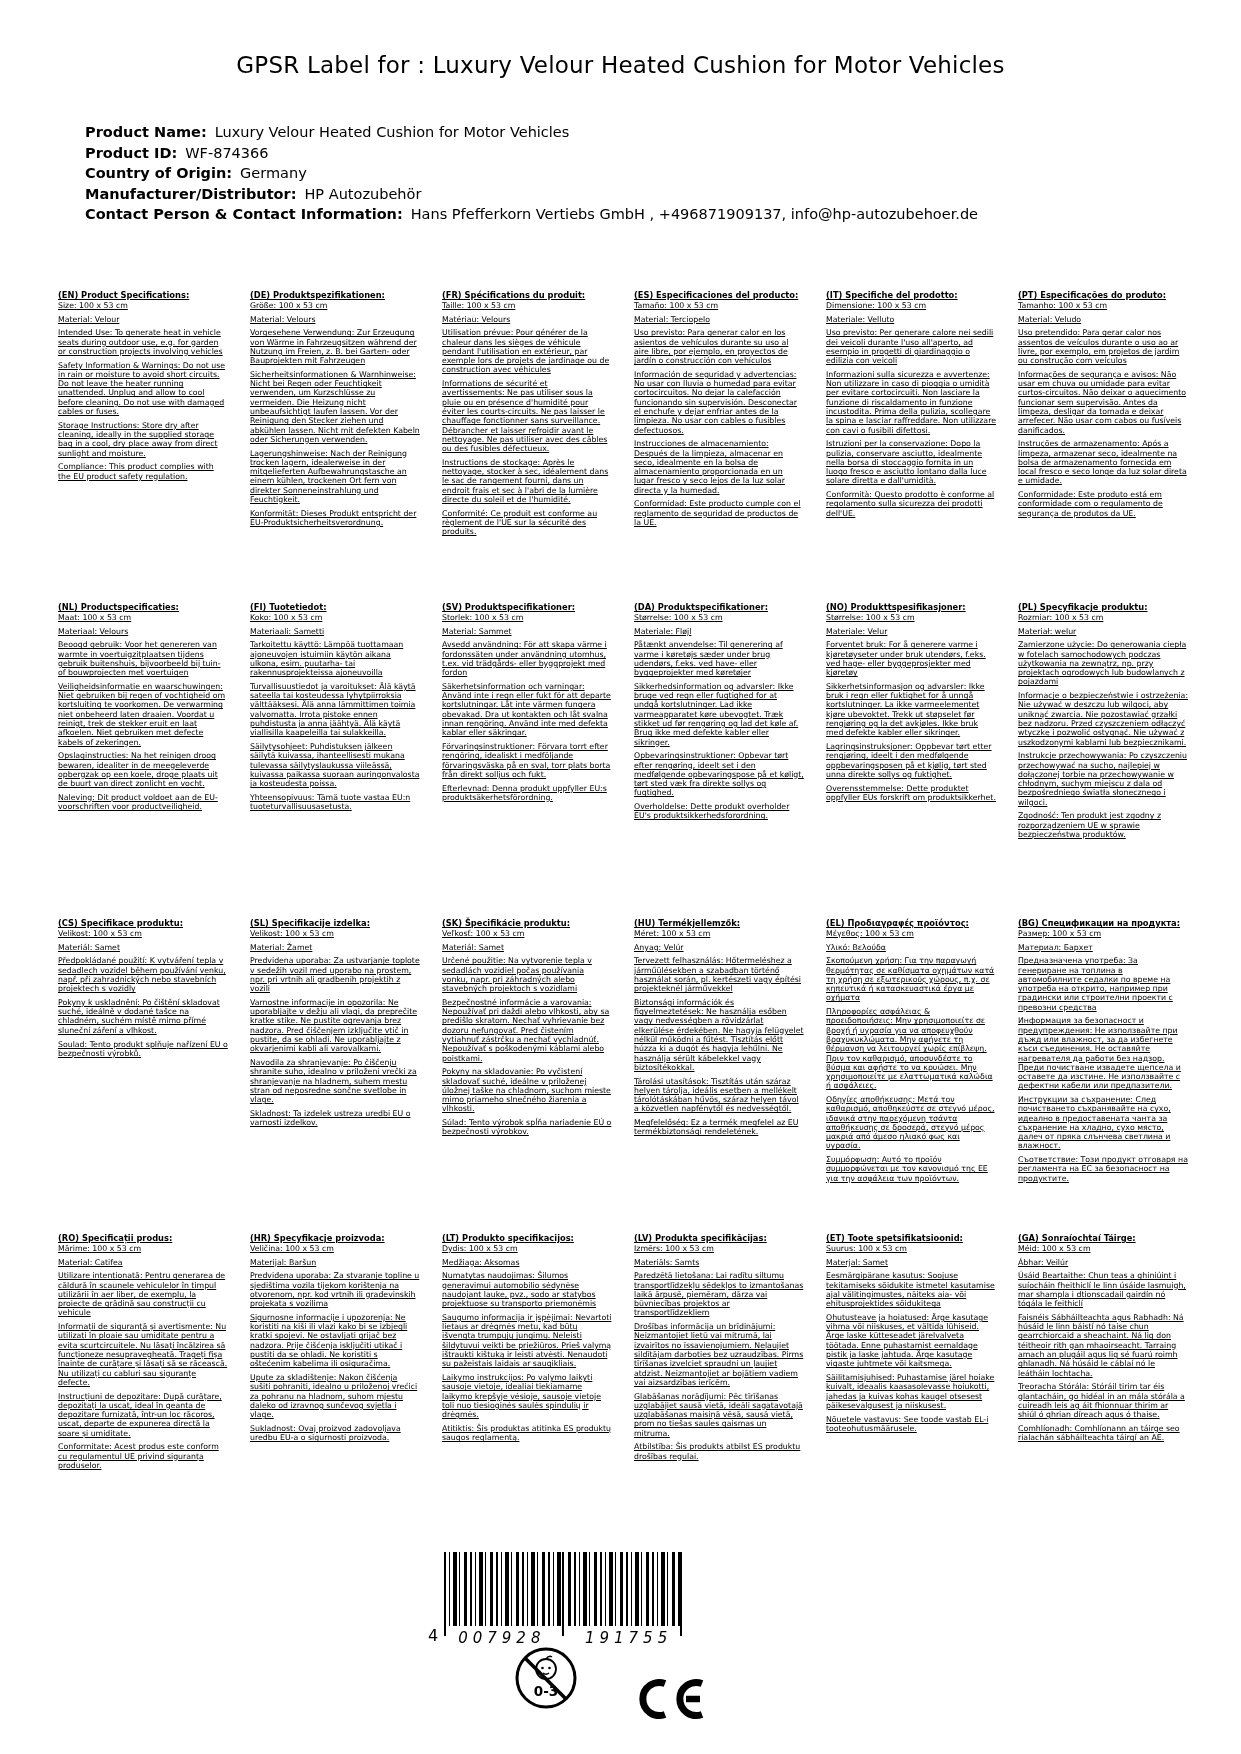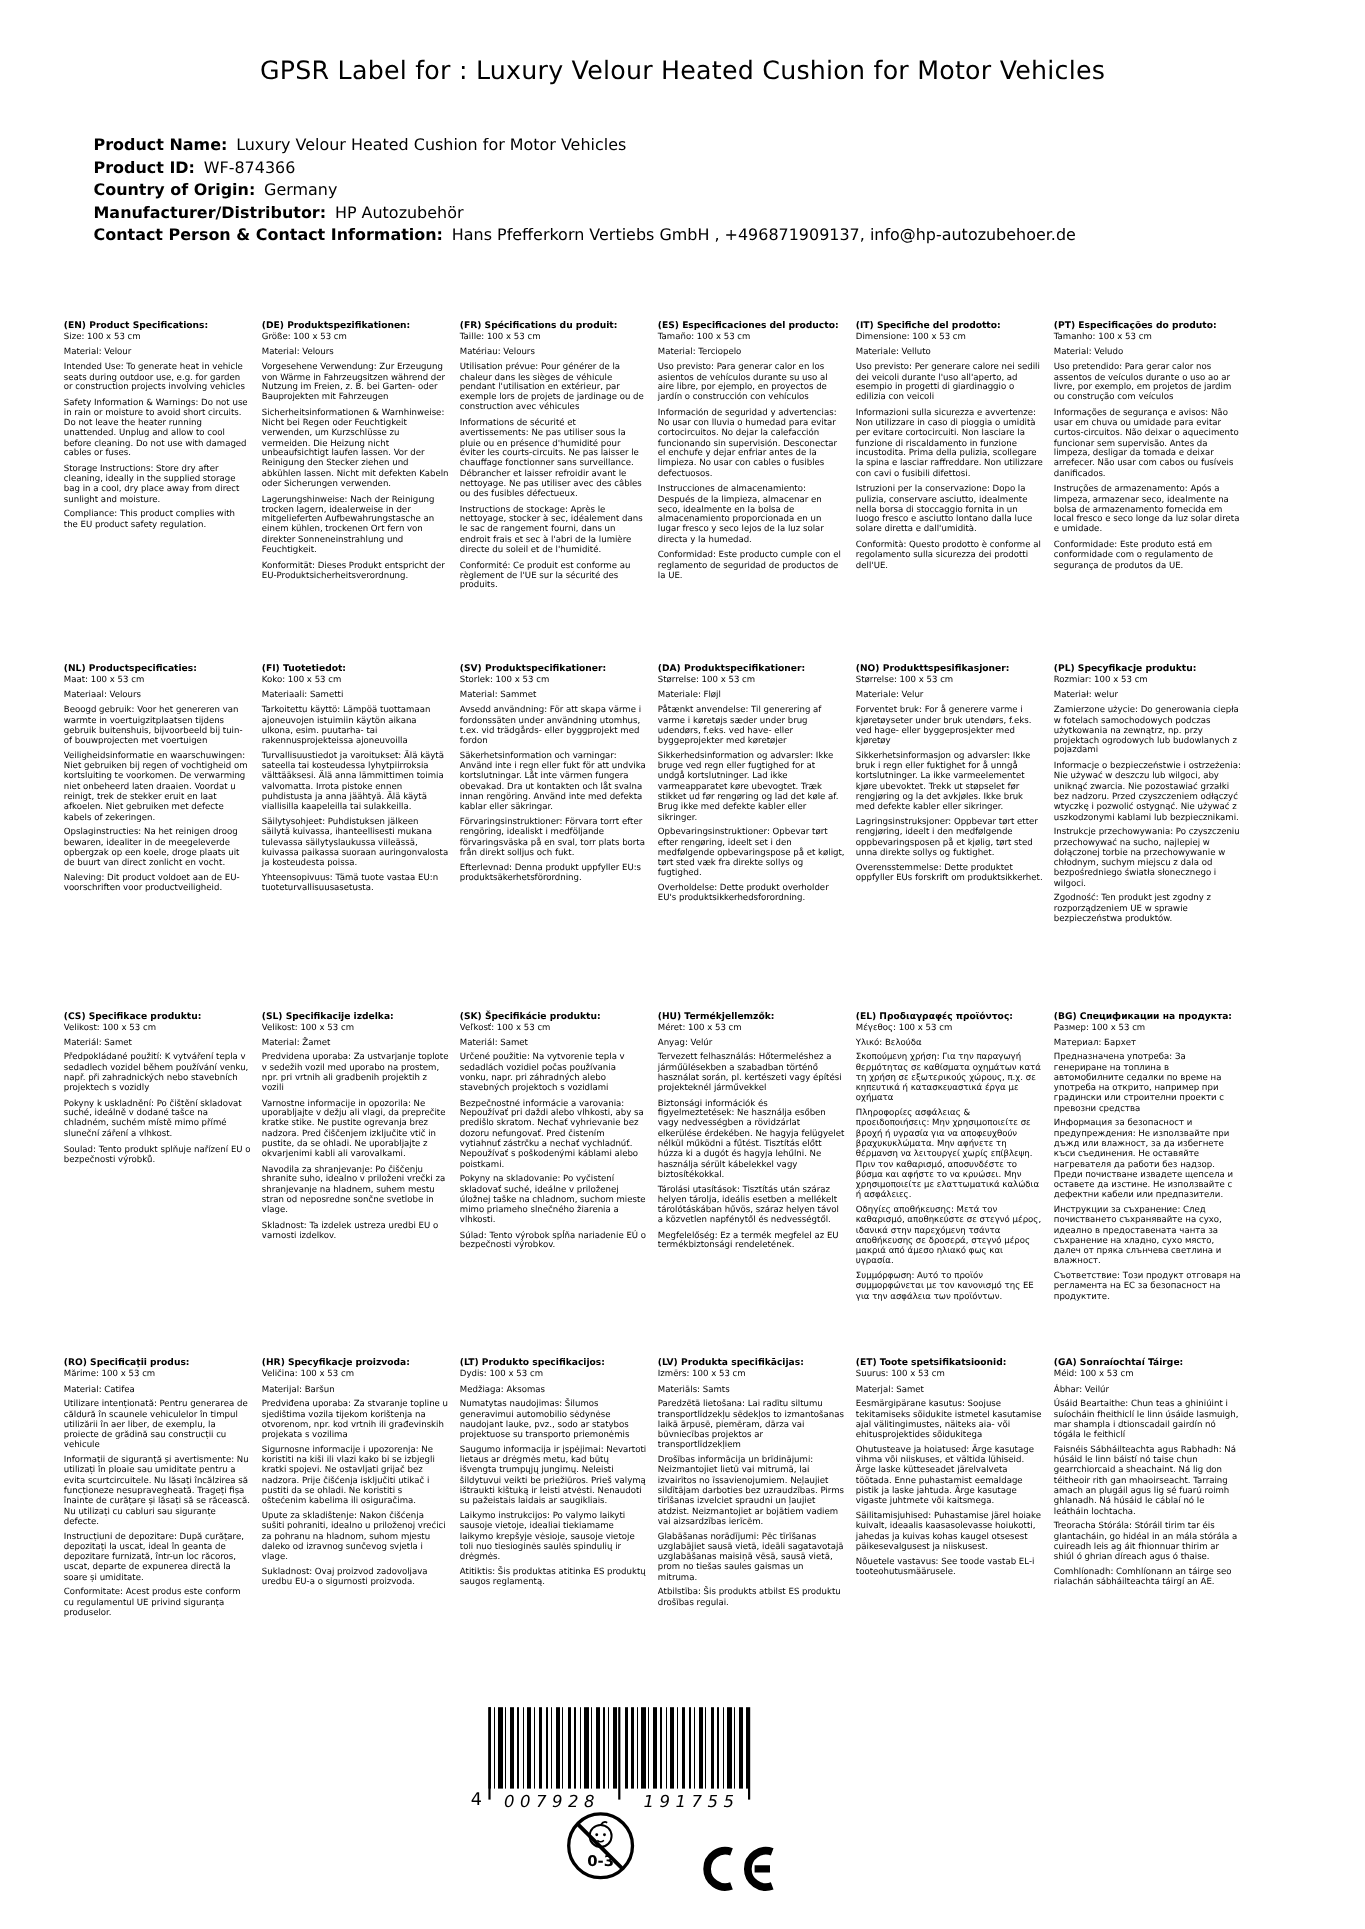--- a/index.html
+++ b/index.html
@@ -19,21 +19,22 @@
     font-size:14.5px; line-height:20.5px; white-space:nowrap;margin-left:28px;
   }
   .pinfo .lbl { font-weight:bold; }
   .pinfo .val { font-weight:normal; }
   .pinfo .sp { display:inline-block; width:8px; }
   .grid {
     position:absolute; left:58px; top:291px; width:1156px;
     display:grid;
     grid-template-columns:repeat(6,170px);
     grid-template-rows:minmax(312px,auto) minmax(316px,auto) minmax(315px,auto) auto;
-    column-gap:10px;
+    column-gap:22px;
+    text-decoration:underline;
   }
   .block { font-size:7.8px; line-height:1.19; letter-spacing:0; }
   .block .bt { font-weight:bold; font-size:8.3px; white-space:nowrap; }
   .block .bp { margin-top:4.5px; }
   .block .first { margin-top:0; }
   
   .barcode-wrap {
     position:absolute; left:428px; top:1552px;
     display:flex; align-items:flex-end;
   }
@@ -150,21 +151,21 @@
     <div class="bp">Turvallisuustiedot ja varoitukset: Älä käytä sateella tai kosteudessa lyhytpiirroksia välttääksesi. Älä anna lämmittimen toimia valvomatta. Irrota pistoke ennen puhdistusta ja anna jäähtyä. Älä käytä viallisilla kaapeleilla tai sulakkeilla.</div>
     <div class="bp">Säilytysohjeet: Puhdistuksen jälkeen säilytä kuivassa, ihanteellisesti mukana tulevassa säilytyslaukussa viileässä, kuivassa paikassa suoraan auringonvalosta ja kosteudesta poissa.</div>
     <div class="bp">Yhteensopivuus: Tämä tuote vastaa EU:n tuoteturvallisuusasetusta.</div>
   </div>
 
   <div class="block">
     <div class="bt">(SV) Produktspecifikationer:</div>
     <div class="bp first">Storlek: 100 x 53 cm</div>
     <div class="bp">Material: Sammet</div>
     <div class="bp">Avsedd användning: För att skapa värme i fordonssäten under användning utomhus, t.ex. vid trädgårds- eller byggprojekt med fordon</div>
-    <div class="bp">Säkerhetsinformation och varningar: Använd inte i regn eller fukt för att undvika kortslutningar. Låt inte värmen fungera obevakad. Dra ut kontakten och låt svalna innan rengöring. Använd inte med defekta kablar eller säkringar.</div>
+    <div class="bp">Säkerhetsinformation och varningar: Använd inte i regn eller fukt för att departe kortslutningar. Låt inte värmen fungera obevakad. Dra ut kontakten och låt svalna innan rengöring. Använd inte med defekta kablar eller säkringar.</div>
     <div class="bp">Förvaringsinstruktioner: Förvara torrt efter rengöring, idealiskt i medföljande förvaringsväska på en sval, torr plats borta från direkt solljus och fukt.</div>
     <div class="bp">Efterlevnad: Denna produkt uppfyller EU:s produktsäkerhetsförordning.</div>
   </div>
 
   <div class="block">
     <div class="bt">(DA) Produktspecifikationer:</div>
     <div class="bp first">Størrelse: 100 x 53 cm</div>
     <div class="bp">Materiale: Fløjl</div>
     <div class="bp">Påtænkt anvendelse: Til generering af varme i køretøjs sæder under brug udendørs, f.eks. ved have- eller byggeprojekter med køretøjer</div>
     <div class="bp">Sikkerhedsinformation og advarsler: Ikke bruge ved regn eller fugtighed for at undgå kortslutninger. Lad ikke varmeapparatet køre ubevogtet. Træk stikket ud før rengøring og lad det køle af. Brug ikke med defekte kabler eller sikringer.</div>

